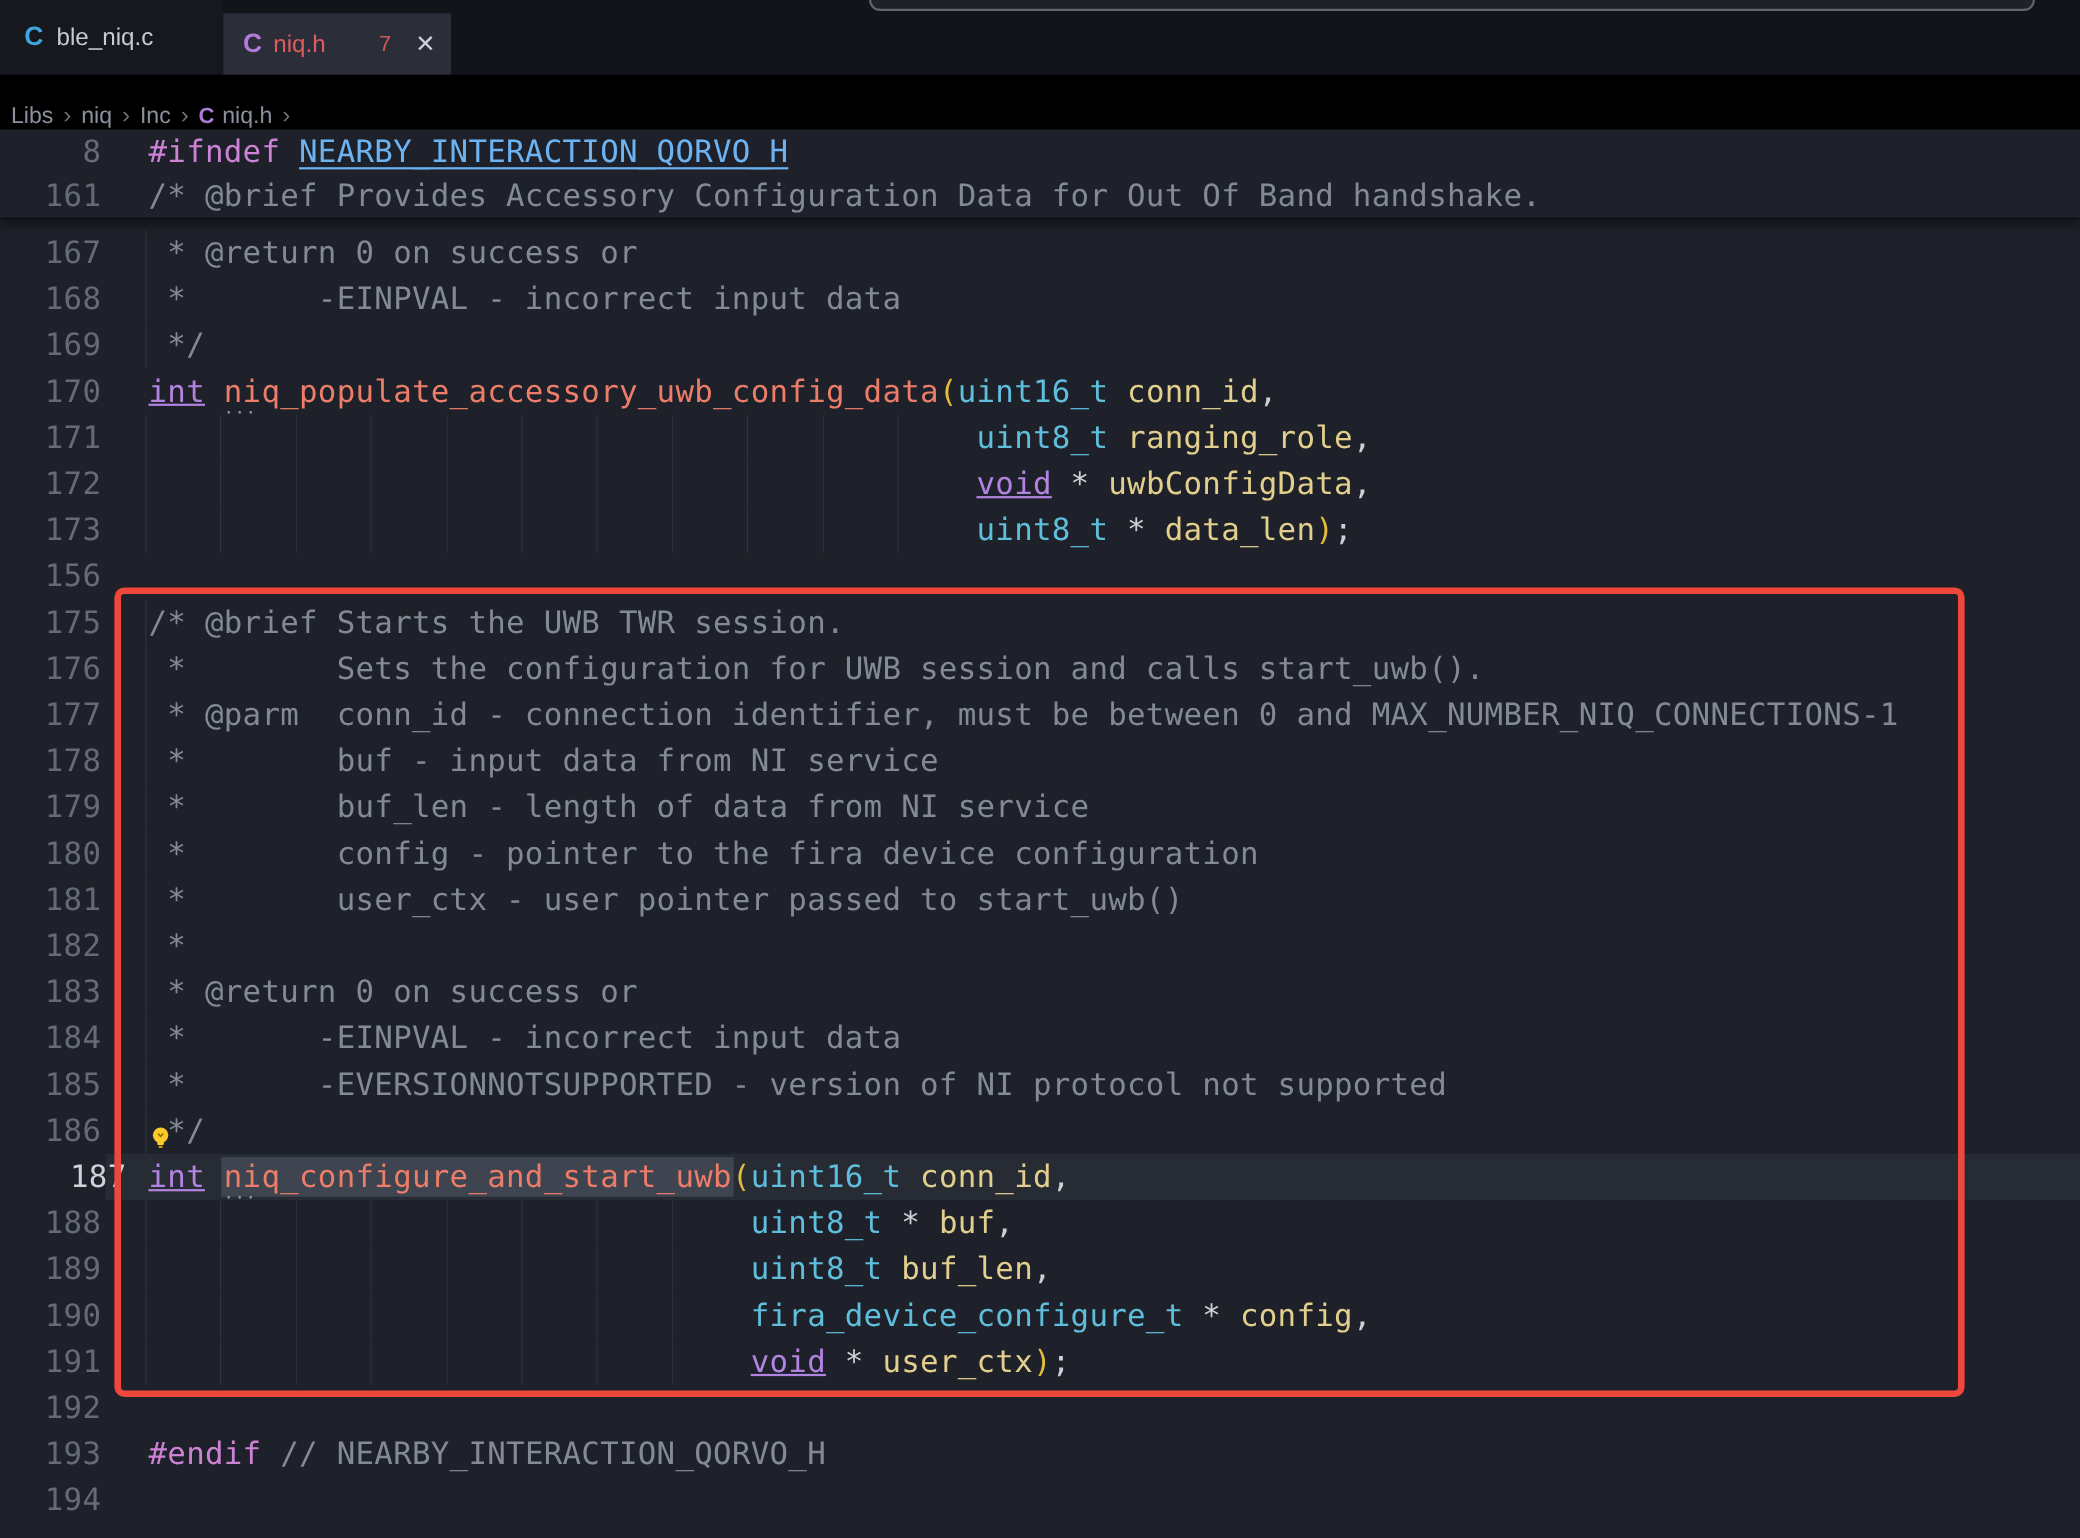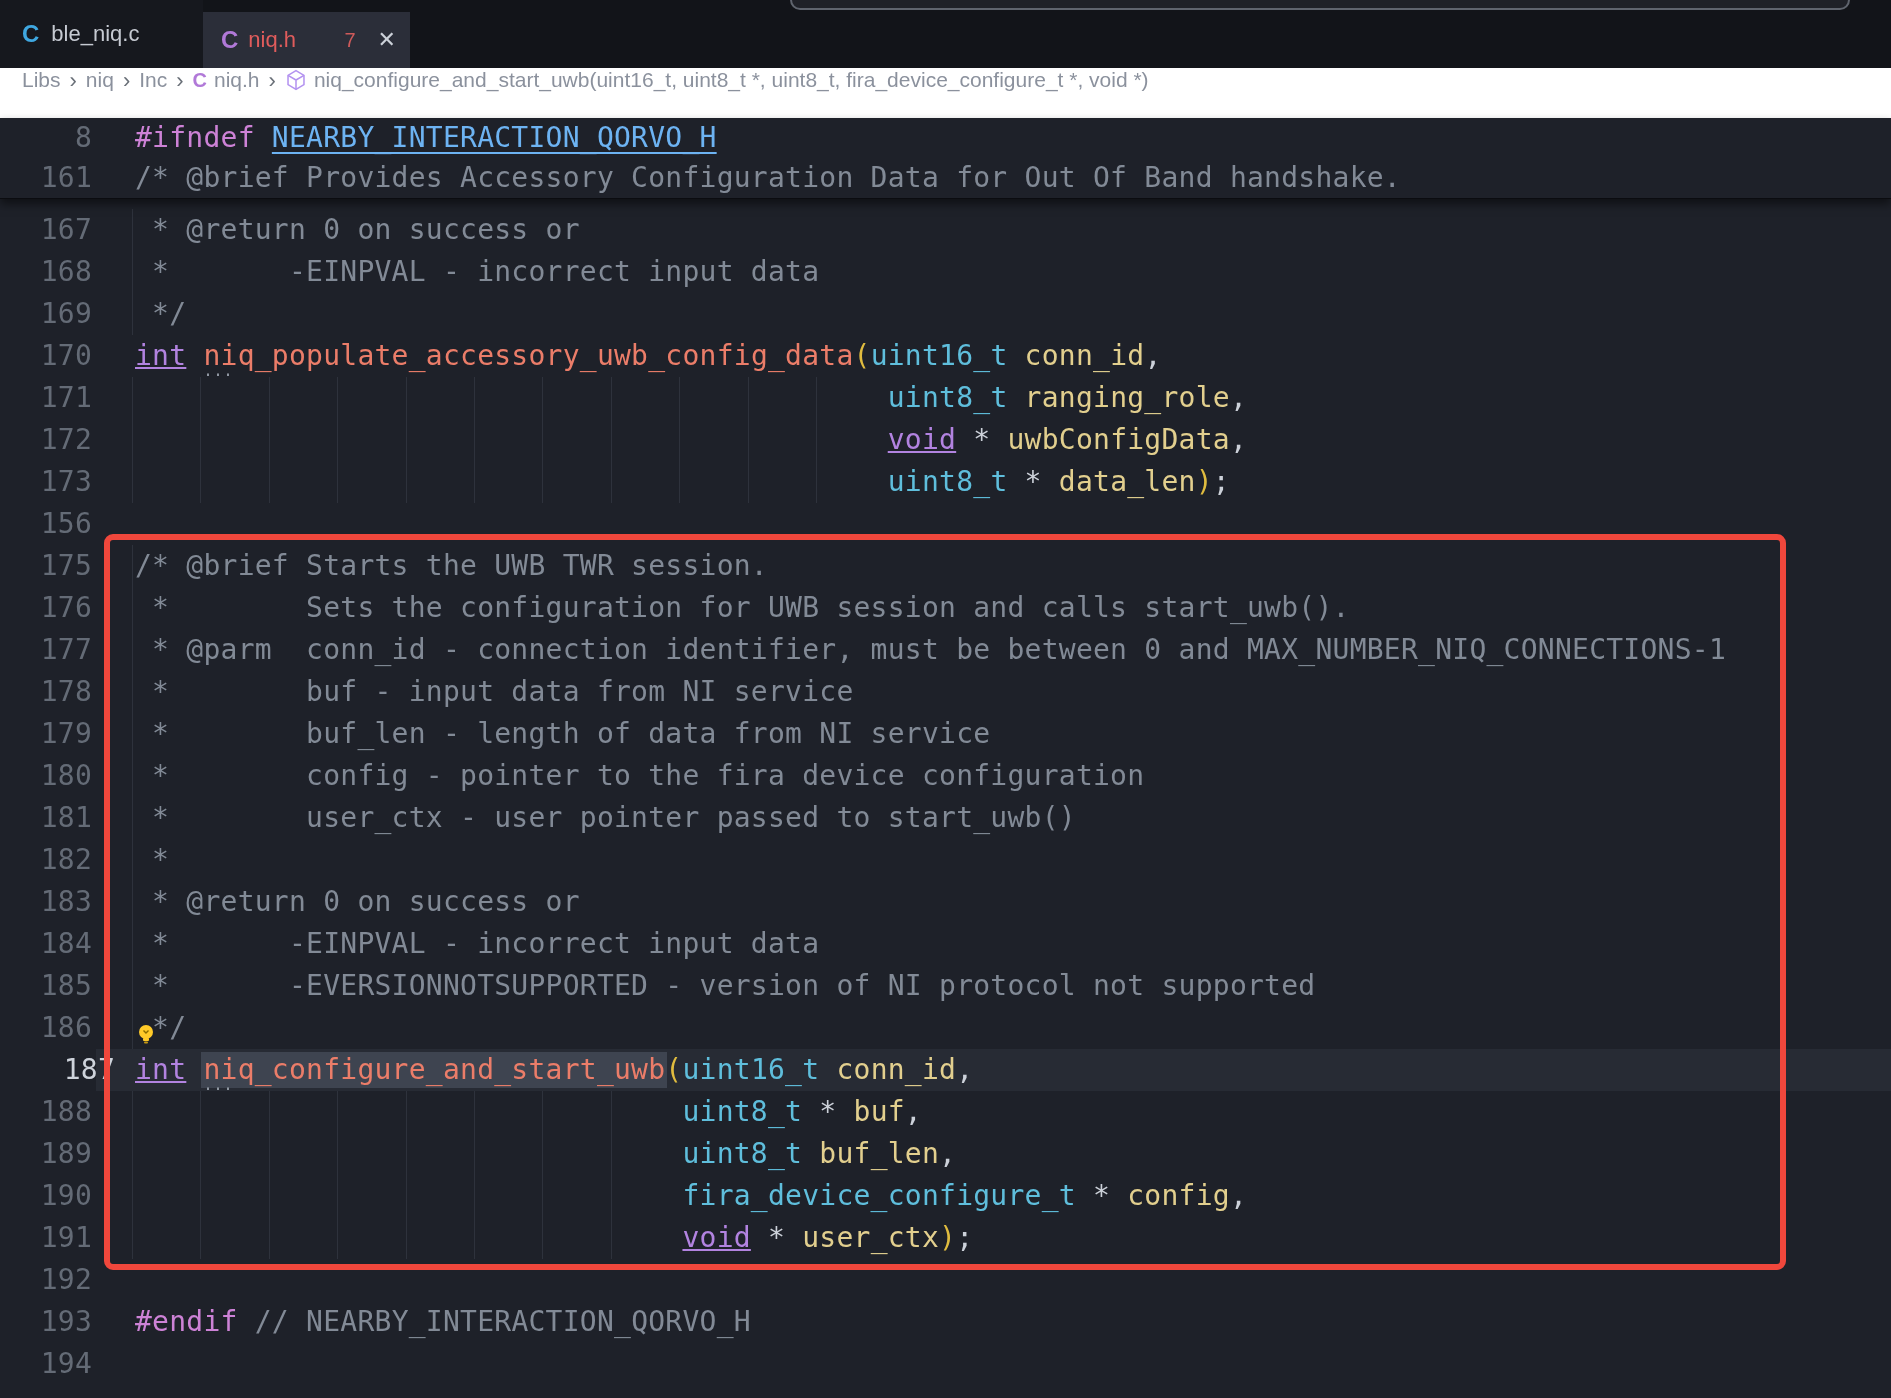--- a/index.html
+++ b/index.html
@@ -13,22 +13,22 @@
   .tab-active{left:203px;top:12px;width:207px;height:56px;background:#2b2e39;padding:0 14px 0 18px;gap:10px;}
   .cicon{font-weight:bold;font-size:24px;line-height:1;}
   .cicon-blue{color:#3fa7e0;}
   .cicon-purple{color:#b179d8;}
   .tabname{font-size:22px;color:#c6cad2;}
   .tabname-active{font-size:22px;color:#e05c5c;}
   .tabbadge{margin-left:auto;color:#ce5a5a;font-size:20px;}
   .tabclose{color:#ccd1d9;font-size:22px;margin-left:12px;cursor:pointer;}
 
   
-  .breadcrumbs{position:absolute;left:0;top:68px;width:1891px;height:50px;background:#ffffff;
-    display:flex;align-items:flex-start;padding-left:22px;box-sizing:border-box;gap:9px;
+  .breadcrumbs{position:absolute;left:0;top:68px;width:1891px;height:50px;background:#000000;
+    display:flex;align-items:flex-end;padding-left:10px;box-sizing:border-box;gap:9px;
     font-size:21px;color:#8b919d;white-space:nowrap;}
   .crumb{display:flex;align-items:center;gap:7px;cursor:pointer;}
   .chev{color:#6a7078;font-size:22px;}
   .crumb .cicon{font-size:20px;}
 
   
   .editor{position:absolute;left:0;top:118px;width:1891px;height:1280px;background:#1e2129;}
   .mono,.row{font-family:"DejaVu Sans Mono","Liberation Mono",monospace;font-size:28px;letter-spacing:0.25px;}
   .row{position:relative;height:42px;line-height:42px;white-space:pre;}
   .sticky{position:absolute;left:0;top:0;right:0;z-index:4;background:#1e2129;
@@ -87,29 +87,20 @@
     <span class="chev">›</span>
     <span class="crumb">
       <span>Inc</span>
     </span>
     <span class="chev">›</span>
     <span class="crumb">
       <span class="cicon cicon-purple">C</span>
       <span>niq.h</span>
     </span>
     <span class="chev">›</span>
-    <span class="crumb">
-      <span style="display: inline-flex;">
-        <svg width="22" height="22" viewBox="0 0 16 16">
-          <path d="M8 1.2 L13.8 4.6 V11.4 L8 14.8 L2.2 11.4 V4.6 Z" fill="none" stroke="#b392f0" stroke-width="1.1"></path>
-          <path d="M8 8 V14.8 M2.2 4.6 L8 8 L13.8 4.6" fill="none" stroke="#b392f0" stroke-width="1.1"></path>
-        </svg>
-      </span>
-      <span>niq_configure_and_start_uwb(uint16_t, uint8_t *, uint8_t, fira_device_configure_t *, void *)</span>
-    </span>
   </div>
 
 <div class="editor">
   <div class="lines" id="lines">
       <div class="row"><div class="guide" style="left: 132px;"></div><span class="gutter">167</span><span class="codespan"><span class="tok tok-cm"> * @return 0 on success or</span></span></div>
       <div class="row"><div class="guide" style="left: 132px;"></div><span class="gutter">168</span><span class="codespan"><span class="tok tok-cm"> *       -EINPVAL - incorrect input data</span></span></div>
       <div class="row"><div class="guide" style="left: 132px;"></div><span class="gutter">169</span><span class="codespan"><span class="tok tok-cm"> */</span></span></div>
       <div class="row"><span class="gutter">170</span><span class="codespan"><span class="tok tok-kw">int</span><span class="tok tok-pu"> </span><span class="tok tok-fn">niq_populate_accessory_uwb_config_data</span><span class="tok tok-pa">(</span><span class="tok tok-ty">uint16_t</span><span class="tok tok-pu"> </span><span class="tok tok-pm">conn_id</span><span class="tok tok-pu">,</span></span><span class="dots" style="left: 203.4px;">···</span></div>
       <div class="row"><div class="guide" style="left: 132px;"></div><div class="guide" style="left: 200.4px;"></div><div class="guide" style="left: 268.8px;"></div><div class="guide" style="left: 337.2px;"></div><div class="guide" style="left: 405.6px;"></div><div class="guide" style="left: 474px;"></div><div class="guide" style="left: 542.4px;"></div><div class="guide" style="left: 610.8px;"></div><div class="guide" style="left: 679.2px;"></div><div class="guide" style="left: 747.6px;"></div><div class="guide" style="left: 816px;"></div><span class="gutter">171</span><span class="codespan"><span class="tok tok-pu">                                            </span><span class="tok tok-ty">uint8_t</span><span class="tok tok-pu"> </span><span class="tok tok-pm">ranging_role</span><span class="tok tok-pu">,</span></span></div>
       <div class="row"><div class="guide" style="left: 132px;"></div><div class="guide" style="left: 200.4px;"></div><div class="guide" style="left: 268.8px;"></div><div class="guide" style="left: 337.2px;"></div><div class="guide" style="left: 405.6px;"></div><div class="guide" style="left: 474px;"></div><div class="guide" style="left: 542.4px;"></div><div class="guide" style="left: 610.8px;"></div><div class="guide" style="left: 679.2px;"></div><div class="guide" style="left: 747.6px;"></div><div class="guide" style="left: 816px;"></div><span class="gutter">172</span><span class="codespan"><span class="tok tok-pu">                                            </span><span class="tok tok-kw">void</span><span class="tok tok-pu"> </span><span class="tok tok-pu">*</span><span class="tok tok-pu"> </span><span class="tok tok-pm">uwbConfigData</span><span class="tok tok-pu">,</span></span></div>

